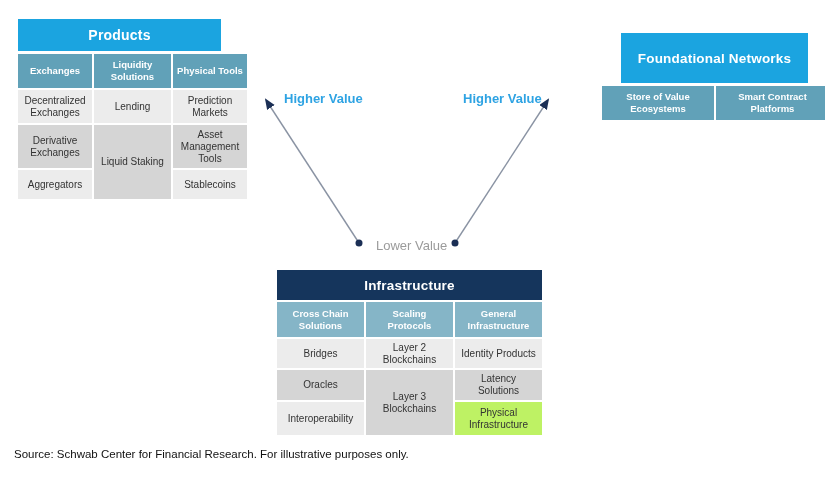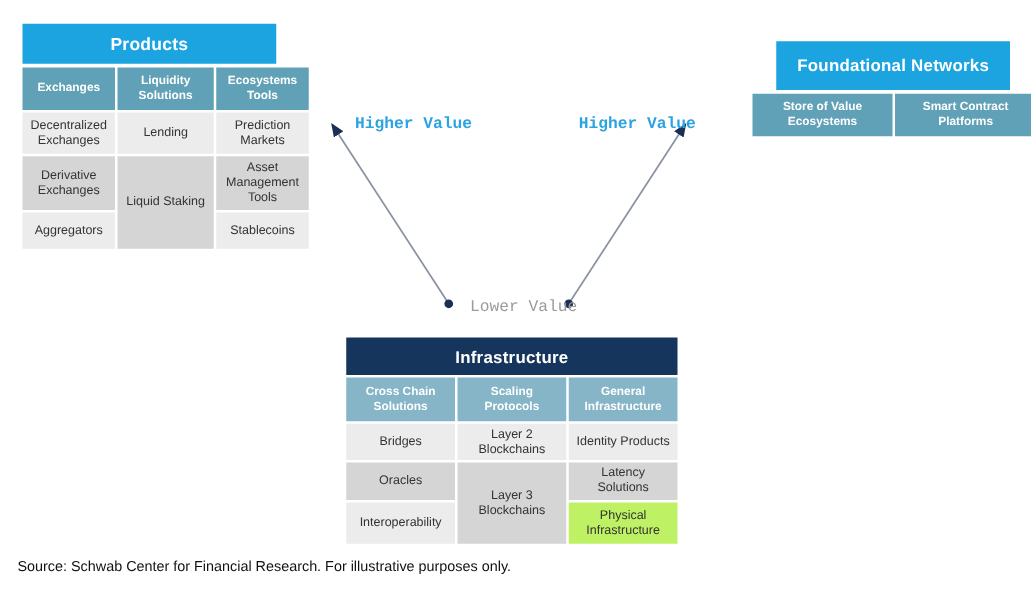--- a/index.html
+++ b/index.html
@@ -38,53 +38,53 @@
   .c-mid   { background: #bef264; }
 
   
   #products { left: 18px; top: 19px; width: 203px; }
   #products .tbl-title { height: 32px; margin-bottom: 3px; }
   #products .grid { grid-template-columns: 74px 77px 74px; grid-template-rows: 34px 33px 43px 29px; }
   #products .span2 { grid-column: 2; grid-row: 3 / span 2; }
 
   
   #foundational { left: 581px; top: 33px; width: 227px; }
-  #foundational .tbl-title { height: 39px; margin-bottom: 3px; font-size: 13.5px; margin-left: 40px; }
+  #foundational .tbl-title { height: 50px; margin-bottom: 3px; font-size: 13.5px; margin-left: 40px; }
   #foundational .grid { grid-template-columns: 112px 113px; grid-template-rows: 34px; padding-left: 21px; }
 
   
   #infrastructure { left: 277px; top: 270px; width: 265px; }
   #infrastructure .tbl-title { height: 30px; margin-bottom: 2px; font-size: 13.5px; text-align: right; }
   #infrastructure .grid { grid-template-columns: 87px 87px 87px; grid-template-rows: 35px 29px 30px 33px; }
   #infrastructure .span2 { grid-column: 2; grid-row: 3 / span 2; }
 
   
   #arrows { position: absolute; inset: 0; pointer-events: none; }
-  .value-label { position: absolute; white-space: nowrap; font-family: Liberation Mono, monospace; }
+  .value-label { position: absolute; white-space: nowrap; }
   #higher-left  { left: 284px; top: 91px;  color: #2ea3e3; font-weight: bold; font-size: 13px; }
   #higher-right { left: 463px; top: 91px;  color: #2ea3e3; font-weight: bold; font-size: 13px; }
   #lower        { left: 376px; top: 238px; color: #9b9b9b; font-size: 13px; }
 
   
   #source {
     position: absolute; left: 14px; top: 448px;
     font-size: 11.5px; color: #111111;
   }
 </style>
 </head>
 <body>
 
 <div class="stage">
 
   <div class="tbl" id="products">
     <div class="tbl-title blue">Products</div>
     <div class="grid">
       <div class="colhead teal">Exchanges</div>
       <div class="colhead teal">Liquidity Solutions</div>
-      <div class="colhead teal">Ecosystems Tools</div>
+      <div class="colhead teal">Physical Tools</div>
 
       <div class="cell c-light">Decentralized Exchanges</div>
       <div class="cell c-light">Lending</div>
       <div class="cell c-light">Prediction Markets</div>
 
       <div class="cell c-dark">Derivative Exchanges</div>
       <div class="cell c-dark span2">Liquid Staking</div>
       <div class="cell c-dark">Asset Management Tools</div>
 
       <div class="cell c-light">Aggregators</div>

